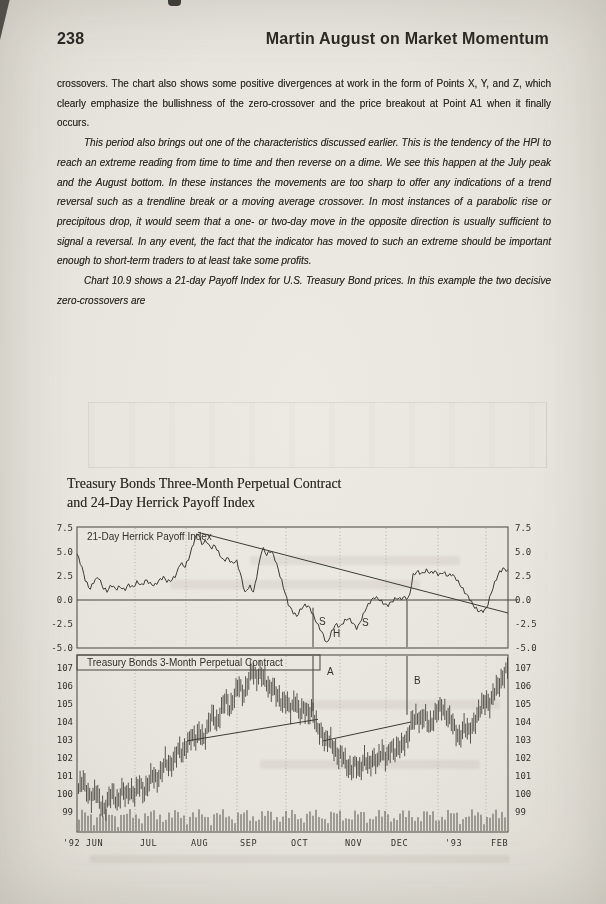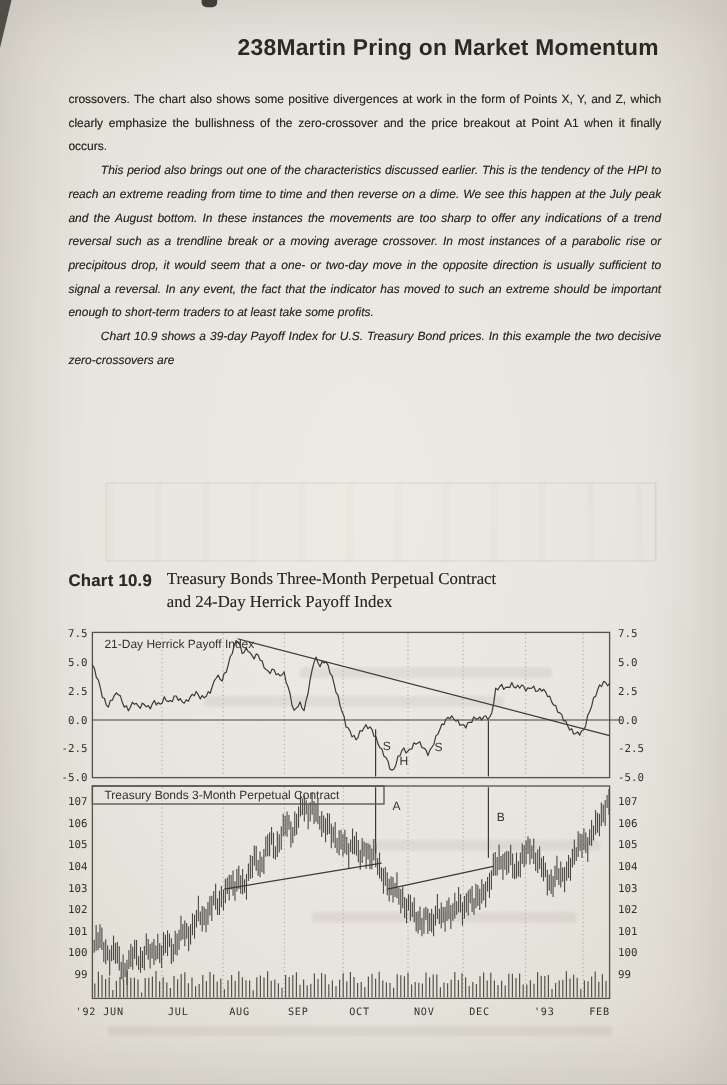--- a/index.html
+++ b/index.html
@@ -2,22 +2,22 @@
 <html><head>
 <meta charset="utf-8">
 <style>
   html,body{margin:0;padding:0;background:#9a958c;}
   .page{
     position:relative;width:606px;height:904px;overflow:hidden;
     background:radial-gradient(ellipse at 50% 45%, #edeae3 0%, #e8e5de 55%, #dcd8cf 100%);
     box-shadow:inset 0 0 70px rgba(100,95,82,.22);
     font-family:"Liberation Sans",sans-serif;color:#2b2923;
   }
-  .hdr{position:absolute;top:30px;left:57px;right:57px;display:flex;justify-content:flex-end;
-       font-size:19px;font-weight:bold;letter-spacing:.2px;}
+  .hdr{position:absolute;top:30px;left:57px;right:57px;display:flex;justify-content:space-between;
+       font-size:16px;font-weight:bold;letter-spacing:.2px;}
   .body-text{position:absolute;top:74px;left:57px;width:494px;font-size:10px;line-height:19.7px;
        text-align:justify;text-shadow:0 0 .4px rgba(43,41,35,.55);}
   .body-text p{margin:0;}
   .body-text p.indent{text-indent:27px;font-style:italic;}
   .caption{position:absolute;top:474px;left:57px;display:flex;font-size:14px;line-height:19px;
        text-shadow:0 0 .4px rgba(43,41,35,.5);}
   .cap-label{font-weight:bold;flex:none;width:72px;letter-spacing:.2px;}
   .cap-text{margin-left:10px;font-family:Liberation Serif, serif;}
   svg.chart{position:absolute;left:0;top:512px;}
   
@@ -44,38 +44,37 @@
   .top-blob{position:absolute;top:0;left:168px;width:13px;height:6px;background:#2e2c27;
     border-radius:0 0 4px 4px;opacity:.9;}
 </style>
 </head>
 <body>
 
 <div class="page">
 
   <div class="hdr">
     <span>238</span>
-    <span>Martin Pring on Market Momentum</span>
+    <span>Martin August on Market Momentum</span>
   </div>
 
   <div class="body-text">
     <p>crossovers. The chart also shows some positive divergences at work in the form of Points X, Y, and Z, which clearly emphasize the bullishness of the zero-crossover and the price breakout at Point A1 when it finally occurs.</p>
     <p class="indent">This period also brings out one of the characteristics discussed earlier. This is the tendency of the HPI to reach an extreme reading from time to time and then reverse on a dime. We see this happen at the July peak and the August bottom. In these instances the movements are too sharp to offer any indications of a trend reversal such as a trendline break or a moving average crossover. In most instances of a parabolic rise or precipitous drop, it would seem that a one- or two-day move in the opposite direction is usually sufficient to signal a reversal. In any event, the fact that the indicator has moved to such an extreme should be important enough to short-term traders to at least take some profits.</p>
-    <p class="indent">Chart 10.9 shows a 39-day Payoff Index for U.S. Treasury Bond prices. In this example the two decisive zero-crossovers are</p>
+    <p class="indent">Chart 10.9 shows a 21-day Payoff Index for U.S. Treasury Bond prices. In this example the two decisive zero-crossovers are</p>
   </div>
 
   <div class="ghost-chart"></div>
   <div class="smear" style="top:556px;left:250px;width:210px;height:9px;"></div>
   <div class="smear" style="top:580px;left:170px;width:250px;height:9px;"></div>
   <div class="smear" style="top:700px;left:300px;width:200px;height:9px;"></div>
   <div class="smear" style="top:760px;left:260px;width:220px;height:9px;"></div>
   <div class="smear" style="top:855px;left:90px;width:420px;height:8px;"></div>
 
   <div class="caption">
-    <span class="cap-label">Chart 10.9</span>
     <span class="cap-text">
       <span>Treasury Bonds Three-Month Perpetual Contract</span><br>
       <span>and 24-Day Herrick Payoff Index</span>
     </span>
   </div>
 
   <svg class="chart" width="606" height="348" viewBox="0 512 606 348" xmlns="http://www.w3.org/2000/svg">
       <line x1="135" y1="528" x2="135" y2="647" class="grid"></line>
       <line x1="135" y1="656" x2="135" y2="831" class="grid"></line>
       <line x1="186" y1="528" x2="186" y2="647" class="grid"></line>

